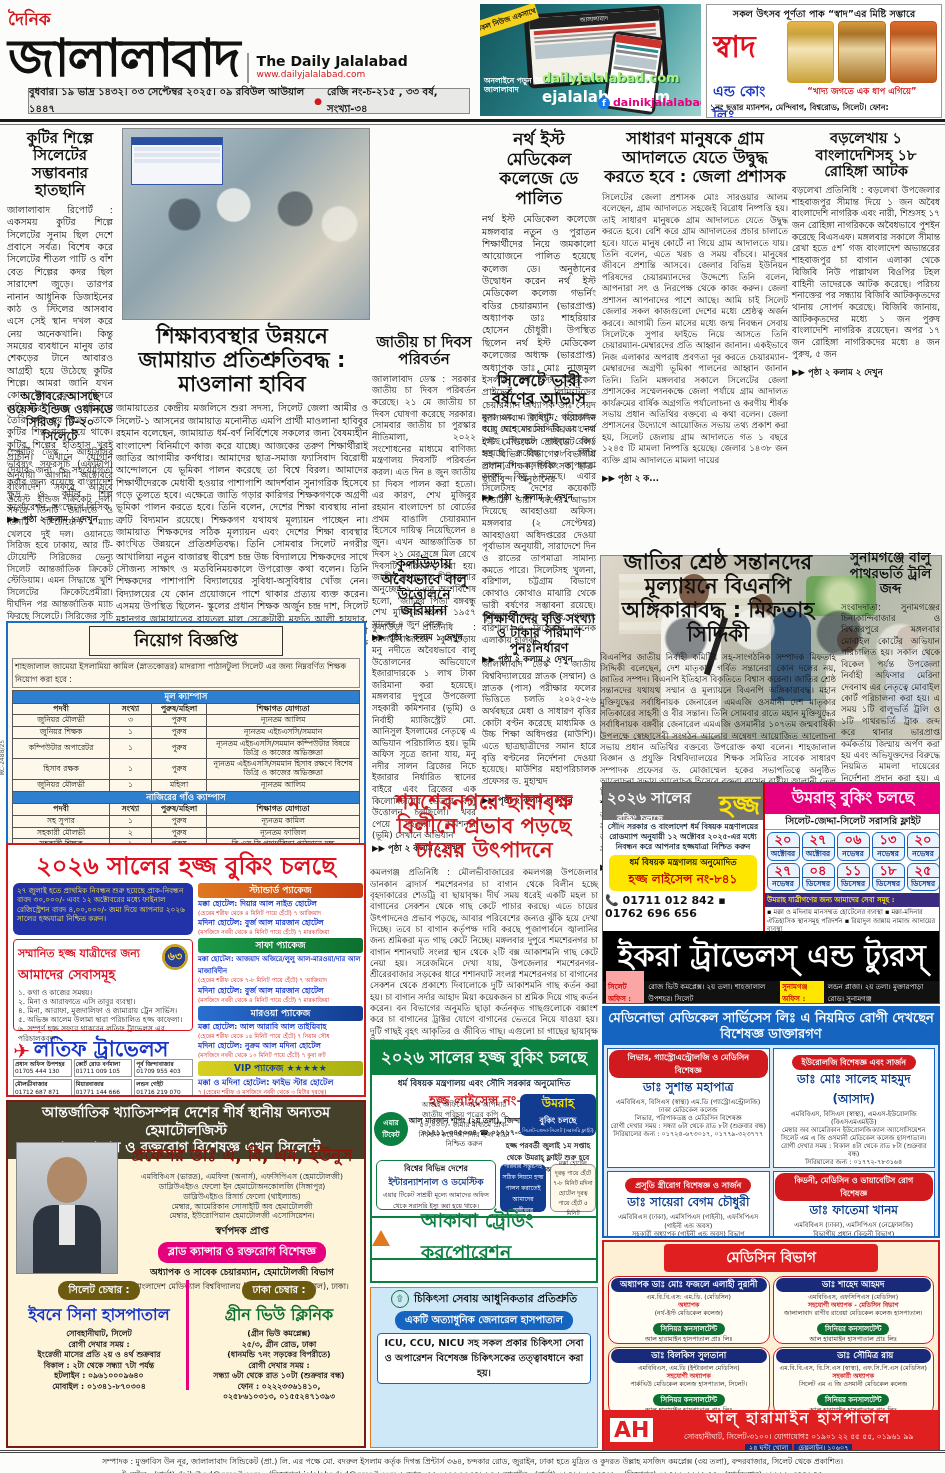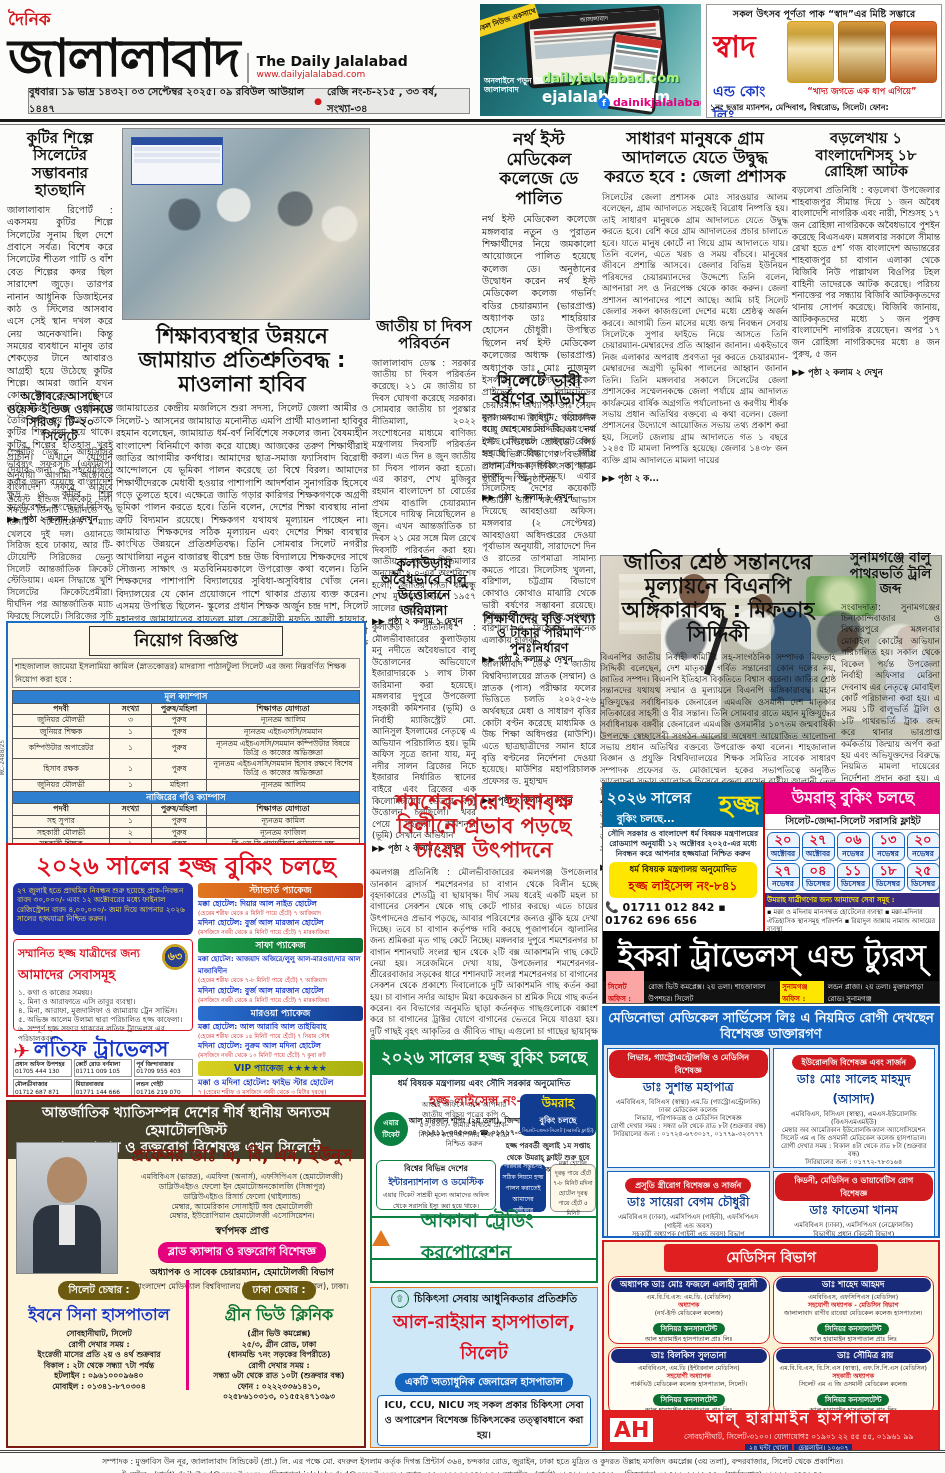--- a/index.html
+++ b/index.html
@@ -118,21 +118,21 @@
       <div style="height:4px;background:#dfe6f2;margin:2px;"></div>
       <div style="height:4px;background:#dfe6f2;margin:2px;"></div>
       <div style="height:4px;background:#dfe6f2;margin:2px;"></div>
     </div>
   </div>
   <div class="abs" style="left:116px;top:324px;width:252px;">
     <div class="hl" style="font-size:21px;">শিক্ষাব্যবস্থার উন্নয়নে জামায়াত প্রতিশ্রুতিবদ্ধ : মাওলানা হাবিব</div>
     <div class="body-txt j" style="margin-top:6px;">জামায়াতের কেন্দ্রীয় মজলিসে শুরা সদস্য, সিলেট জেলা আমীর ও সিলেট-১ আসনের জামায়াত মনোনীত এমপি প্রার্থী মাওলানা হাবিবুর রহমান বলেছেন, জামায়াত ধর্ম-বর্ণ নির্বিশেষে সকলের জন্য বৈষম্যহীন বাংলাদেশ বিনির্মাণে কাজ করে যাচ্ছে। আজকের তরুণ শিক্ষার্থীরাই জাতির আগামীর কর্ণধার। আমাদের ছাত্র-সমাজ ফ্যাসিবাদ বিরোধী আন্দোলনে যে ভূমিকা পালন করেছে তা বিশ্বে বিরল। আমাদের শিক্ষার্থীদেরকে মেধাবী হওয়ার পাশাপাশি আদর্শবান সুনাগরিক হিসেবে গড়ে তুলতে হবে। এক্ষেত্রে জাতি গড়ার কারিগর শিক্ষকগণকে অগ্রণী ভূমিকা পালন করতে হবে। তিনি বলেন, দেশের শিক্ষা ব্যবস্থায় নানা ত্রুটি বিদ্যমান রয়েছে। শিক্ষকগণ যথাযথ মূল্যায়ন পাচ্ছেন না। জামায়াত শিক্ষকদের সঠিক মূল্যায়ন এবং দেশের শিক্ষা ব্যবস্থার কাংখিত উন্নয়নে প্রতিশ্রুতিবদ্ধ। তিনি সোমবার সিলেট নগরীর আখালিয়া নতুন বাজারস্থ বীরেশ চন্দ্র উচ্চ বিদ্যালয়ে শিক্ষকদের সাথে সৌজন্য সাক্ষাৎ ও মতবিনিময়কালে উপরোক্ত কথা বলেন। তিনি শিক্ষকদের পাশাপাশি বিদ্যালয়ের সুবিধা-অসুবিধার খোঁজ নেন। বিদ্যালয়ের যে কোন প্রয়োজনে পাশে থাকার প্রত্যয় ব্যক্ত করেন। এসময় উপস্থিত ছিলেন- স্কুলের প্রধান শিক্ষক অর্জুন চন্দ্র দাশ, সিলেট মহানগর জামায়াতের বায়তুল মাল সেক্রেটারী মুফতি আলী হায়দার, মহানগরীর জালালাবাদ থানা জামায়াতের আমীর ক্বারী মাওলানা আলাউদ্দিন ও সিলেট সিটি কর্পোরেশনের ৩৭নং ওয়ার্ড সাবেক কাউন্সিলর রিয়াজ মিয়া প্রমুখ। বিজ্ঞপ্তি</div>
   </div>
 
-  <div class="abs" style="left:372px;top:318px;width:104px;">
+  <div class="abs" style="left:372px;top:334px;width:104px;">
     <div class="hl" style="font-size:15px;">জাতীয় চা দিবস পরিবর্তন</div>
     <div class="body-txt j" style="margin-top:5px;font-size:8.8px;">জালালাবাদ ডেস্ক : সরকার জাতীয় চা দিবস পরিবর্তন করেছে। ২১ মে জাতীয় চা দিবস ঘোষণা করেছে সরকার। সোমবার জাতীয় চা পুরস্কার নীতিমালা, ২০২২ সংশোধনের মাধ্যমে বাণিজ্য মন্ত্রণালয় দিবসটি পরিবর্তন করল। এত দিন ৪ জুন জাতীয় চা দিবস পালন করা হতো। এর কারণ, শেখ মুজিবুর রহমান বাংলাদেশ চা বোর্ডের প্রথম বাঙালি চেয়ারম্যান হিসেবে দায়িত্ব নিয়েছিলেন ৪ জুন। এখন আন্তর্জাতিক চা দিবস ২১ মের সঙ্গে মিল রেখে দিবসটি পরিবর্তন করা হয়। জাতীয় চা পুরস্কার নীতিমালার অনুচ্ছেদ ২.০-এর অংশবিশেষ হলো, ‘জাতির পিতা বঙ্গবন্ধু শেখ মুজিবুর রহমান ১৯৫৭ সালের ৪ জুন থেকে</div>
     <div class="more">▶▶ পৃষ্ঠা ২ কলাম ১ দেখুন</div>
   </div>
 
   <div class="abs" style="left:372px;top:556px;width:104px;">
     <div class="hl" style="font-size:13.5px;">কুলাউড়ায় অবৈধভাবে বালু উত্তোলনে জরিমানা</div>
     <div class="body-txt j" style="margin-top:4px;font-size:8.7px;">কুলাউড়া প্রতিনিধি : মৌলভীবাজারের কুলাউড়ায় মনু নদীতে অবৈধভাবে বালু উত্তোলনের অভিযোগে ইজারাদারকে ১ লাখ টাকা জরিমানা করা হয়েছে। মঙ্গলবার দুপুরে উপজেলা সহকারী কমিশনার (ভূমি) ও নির্বাহী ম্যাজিস্ট্রেট মো. আনিসুল ইসলামের নেতৃত্বে এ অভিযান পরিচালিত হয়। ভূমি অফিস সূত্রে জানা যায়, মনু নদীর সালন ব্রিজের নিচে ইজারার নির্ধারিত স্থানের বাইরে এবং ব্রিজের এক কিলোমিটারের ভেতরে বালু উত্তোলন চলছিলো। খবর পেয়ে সহকারী কমিশনার (ভূমি) সেখানে অভিযান</div>
     <div class="more">▶▶ পৃষ্ঠা ২ কলাম ২ দেখুন</div>
   </div>
@@ -380,21 +380,21 @@
 রোগী দেখার সময় :
 সন্ধ্যা ৬টা থেকে রাত ১০টা (শুক্রবার বন্ধ)
 ফোন : ০২২২৩৩৬১৪১০,
 ০২৫৮৬১০৩১৩, ০১৫৫২৪৭১৩৯৩</div>
     </div>
   </div>
 
   <div class="abs" style="left:602px;top:782px;width:338px;height:222px;border:1px solid #555;background:#fff;box-sizing:border-box;overflow:hidden;">
 
     <div class="abs" style="left:0;top:0;width:160px;height:148px;background:#fff;border-right:2px solid #c00;">
-      <div style="background:#0369a1;height:44px;position:relative;">
+      <div style="background:#737373;height:37px;position:relative;">
         <div style="color:#fff;font-size:15px;font-weight:900;padding:3px 0 0 4px;">২০২৬ সালের</div>
         <div style="color:#fff;font-size:10px;font-weight:bold;padding-left:14px;">বুকিং চলছে...</div>
         <div class="abs" style="right:3px;top:2px;color:#ffe600;font-size:26px;font-weight:900;">হজ্জ</div>
       </div>
       <div style="font-size:7.6px;font-weight:bold;color:#123;padding:2px 3px;text-align:center;line-height:1.3;">সৌদি সরকার ও বাংলাদেশ ধর্ম বিষয়ক মন্ত্রণালয়ের রোডম্যাপ অনুযায়ী ১২ অক্টোবর ২০২৫-এর মধ্যে নিবন্ধন করে আপনার হজ্জযাত্রা নিশ্চিত করুন</div>
       <div style="background:#ffe600;border-radius:6px;margin:1px 6px;text-align:center;padding:1px;">
         <div style="font-size:8.5px;font-weight:bold;">ধর্ম বিষয়ক মন্ত্রণালয় অনুমোদিত</div>
         <div style="font-size:12px;font-weight:900;color:#c00;">হজ্জ লাইসেন্স নং-৮৪১</div>
       </div>
       <div style="font-size:11px;font-weight:900;padding:2px 2px;"><span>📞</span> <span>01711 012 842 ▪ 01762 696 656</span></div>
@@ -576,21 +576,20 @@
       <span style="color:#0c8040;font-size:19px;font-weight:900;margin-left:27px;">আকাবা ট্রেডিং করপোরেশন</span>
     </div>
     <div class="ctr" style="font-size:7.3px;font-weight:bold;margin-top:3px;">২০৬, আল মারজান শপিং (২য় তলা), জিন্দাবাজার, সিলেট। ☎ ০১৭১১-৩৪৫০৩৪ ☎ ০১৭১৭-০২৬৫৪৪</div>
   </div>
 
   <div class="abs" style="left:370px;top:1287px;width:228px;height:161px;border:1.5px solid #e07820;background:#cfe8f7;box-sizing:border-box;overflow:hidden;text-align:center;">
     <div style="display:flex;align-items:center;justify-content:center;gap:5px;margin-top:2px;">
       <span style="width:16px;height:16px;border:1.5px solid #0c7030;border-radius:50%;display:inline-block;font-size:8px;line-height:16px;color:#0c7030;">۩</span>
       <span style="font-size:10.5px;font-weight:bold;">চিকিৎসা সেবায় আধুনিকতার প্রতিশ্রুতি</span>
     </div>
-    <div style="color:#e01020;font-size:18px;font-weight:900;">আল-রাইয়ান হাসপাতাল, সিলেট</div>
     <div class="pill" style="background:#1565c0;font-size:10px;">একটি অত্যাধুনিক জেনারেল হাসপাতাল</div>
     <div style="background:#fff;border:1px solid #1565c0;border-radius:4px;margin:3px 6px;font-size:9.5px;font-weight:bold;padding:2px;">ICU, CCU, NICU সহ সকল প্রকার চিকিৎসা সেবা ও অপারেশন বিশেষজ্ঞ চিকিৎসকের তত্ত্বাবধানে করা হয়।</div>
     
     
   </div>
 
   <div class="abs" style="left:0;top:1450px;width:945px;height:23px;border-top:3px double #444;background:#fcfcfa;text-align:center;">
     <div style="font-size:7.8px;margin-top:2px;">সম্পাদক : মুক্তাবিস উন নূর, জালালাবাদ সিন্ডিকেট (প্রা.) লি. এর পক্ষে মো. বদরুল ইসলাম কর্তৃক দিগন্ত প্রিন্টার্স ৩৬৪, চন্দকার রোড, জুরাইন, ঢাকা হতে মুদ্রিত ও কুদরত উল্লাহ মসজিদ কমপ্লেক্স (৩য় তলা), বন্দরবাজার, সিলেট থেকে প্রকাশিত।</div>
     <div style="font-size:7.8px;">ই-মেইল : (বার্তা) dailyjbad@gmail.com , (বিজ্ঞাপন) jalalabadad@gmail.com । ফোন : ৮৮০২৯৯৬৬৩৪১৬৩ । মোবাইন : (বার্তা) ০১৭১১-১৭৩৪২৮ , (বিজ্ঞাপন) ০১৭১২-৯৯১৮৫৫ , (সার্কুলেশন) ০১৯৯৯-৩৭৭১৪৫</div>
   </div>

